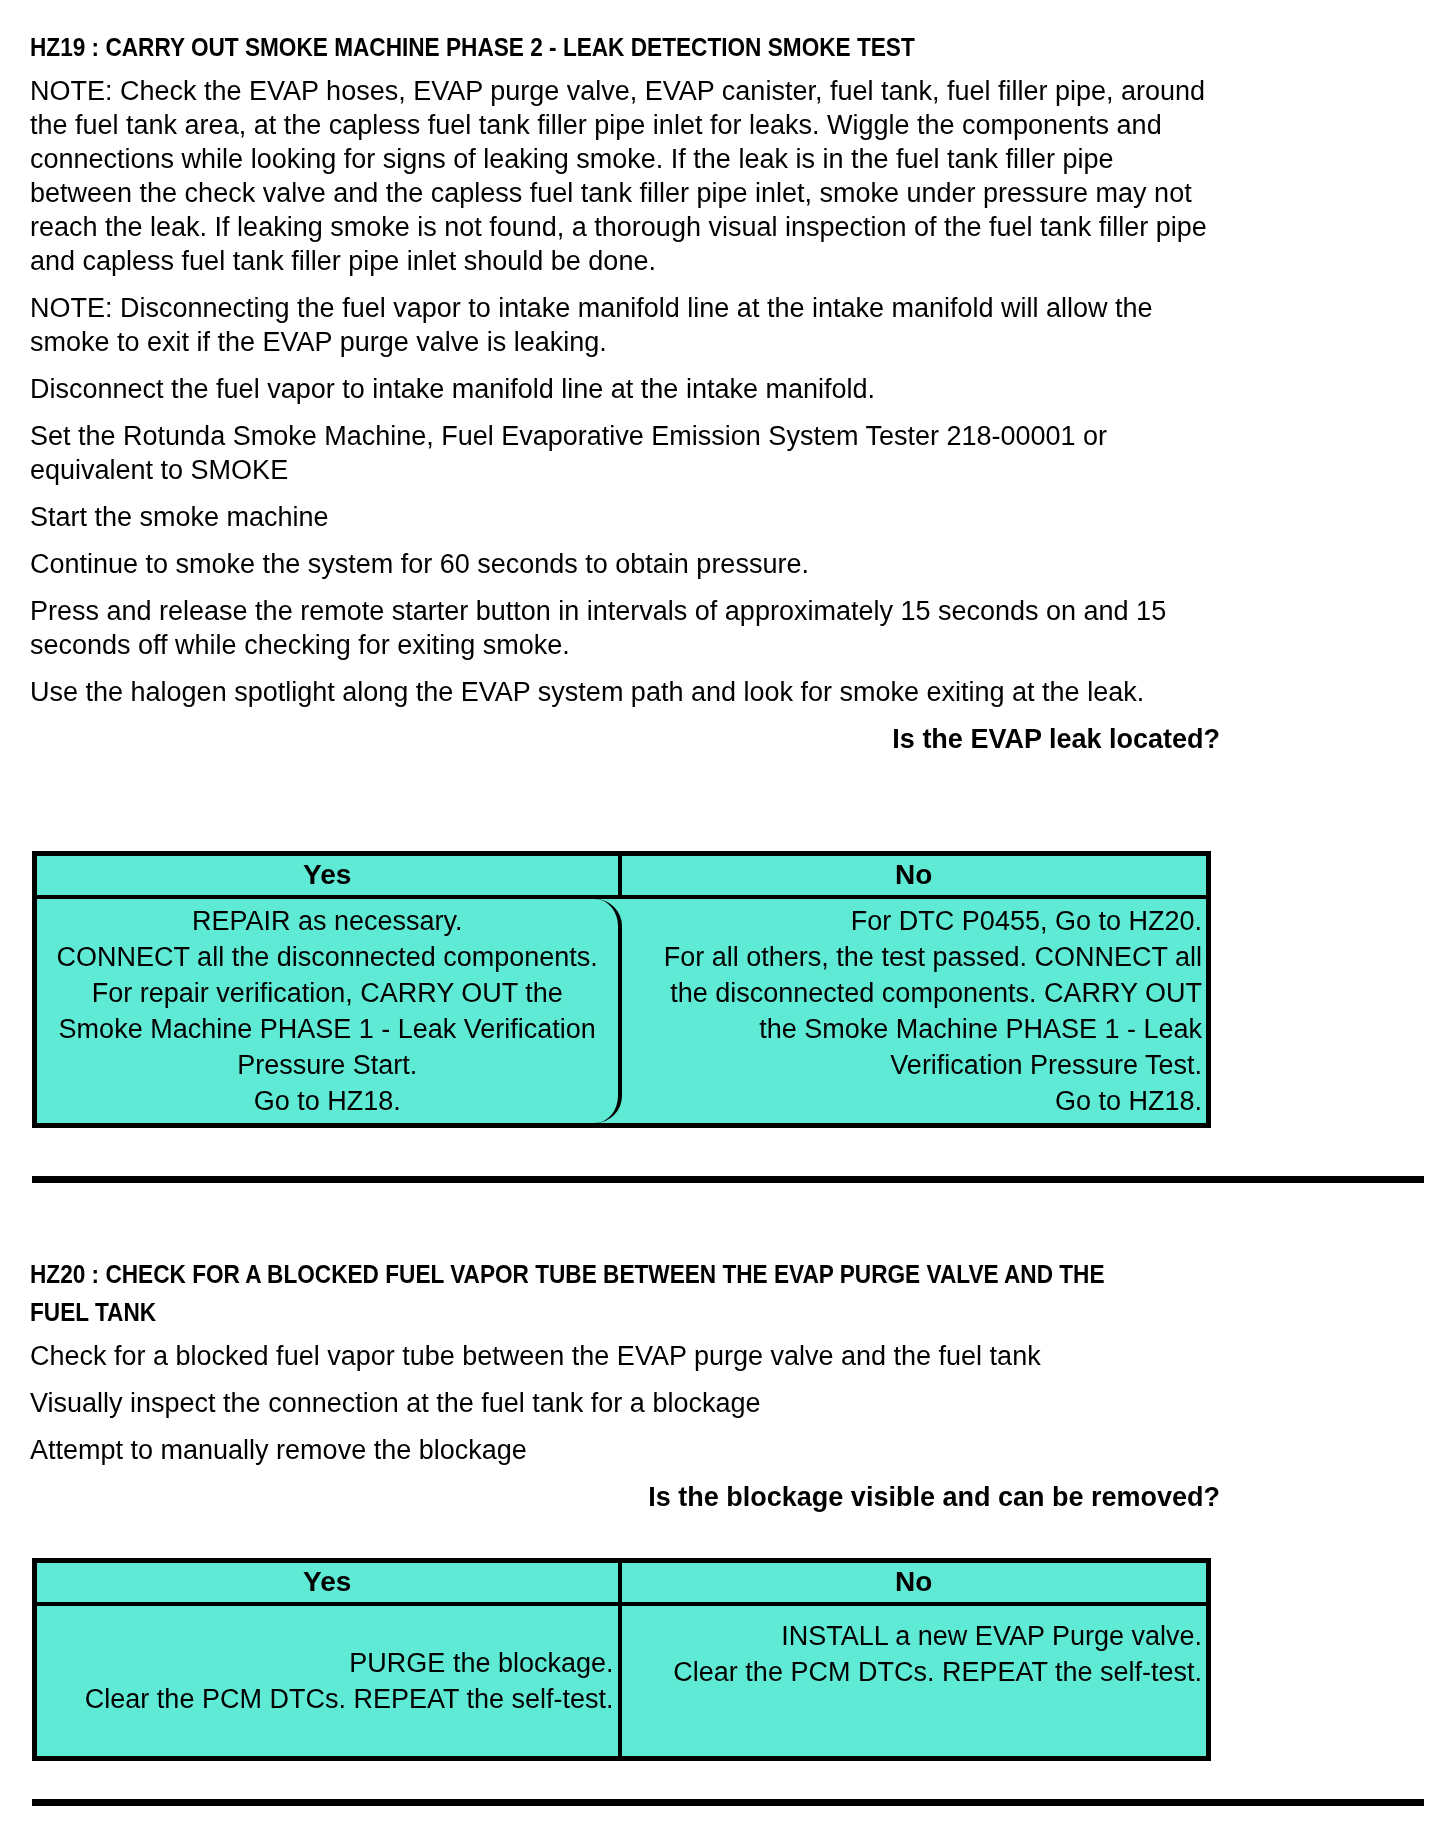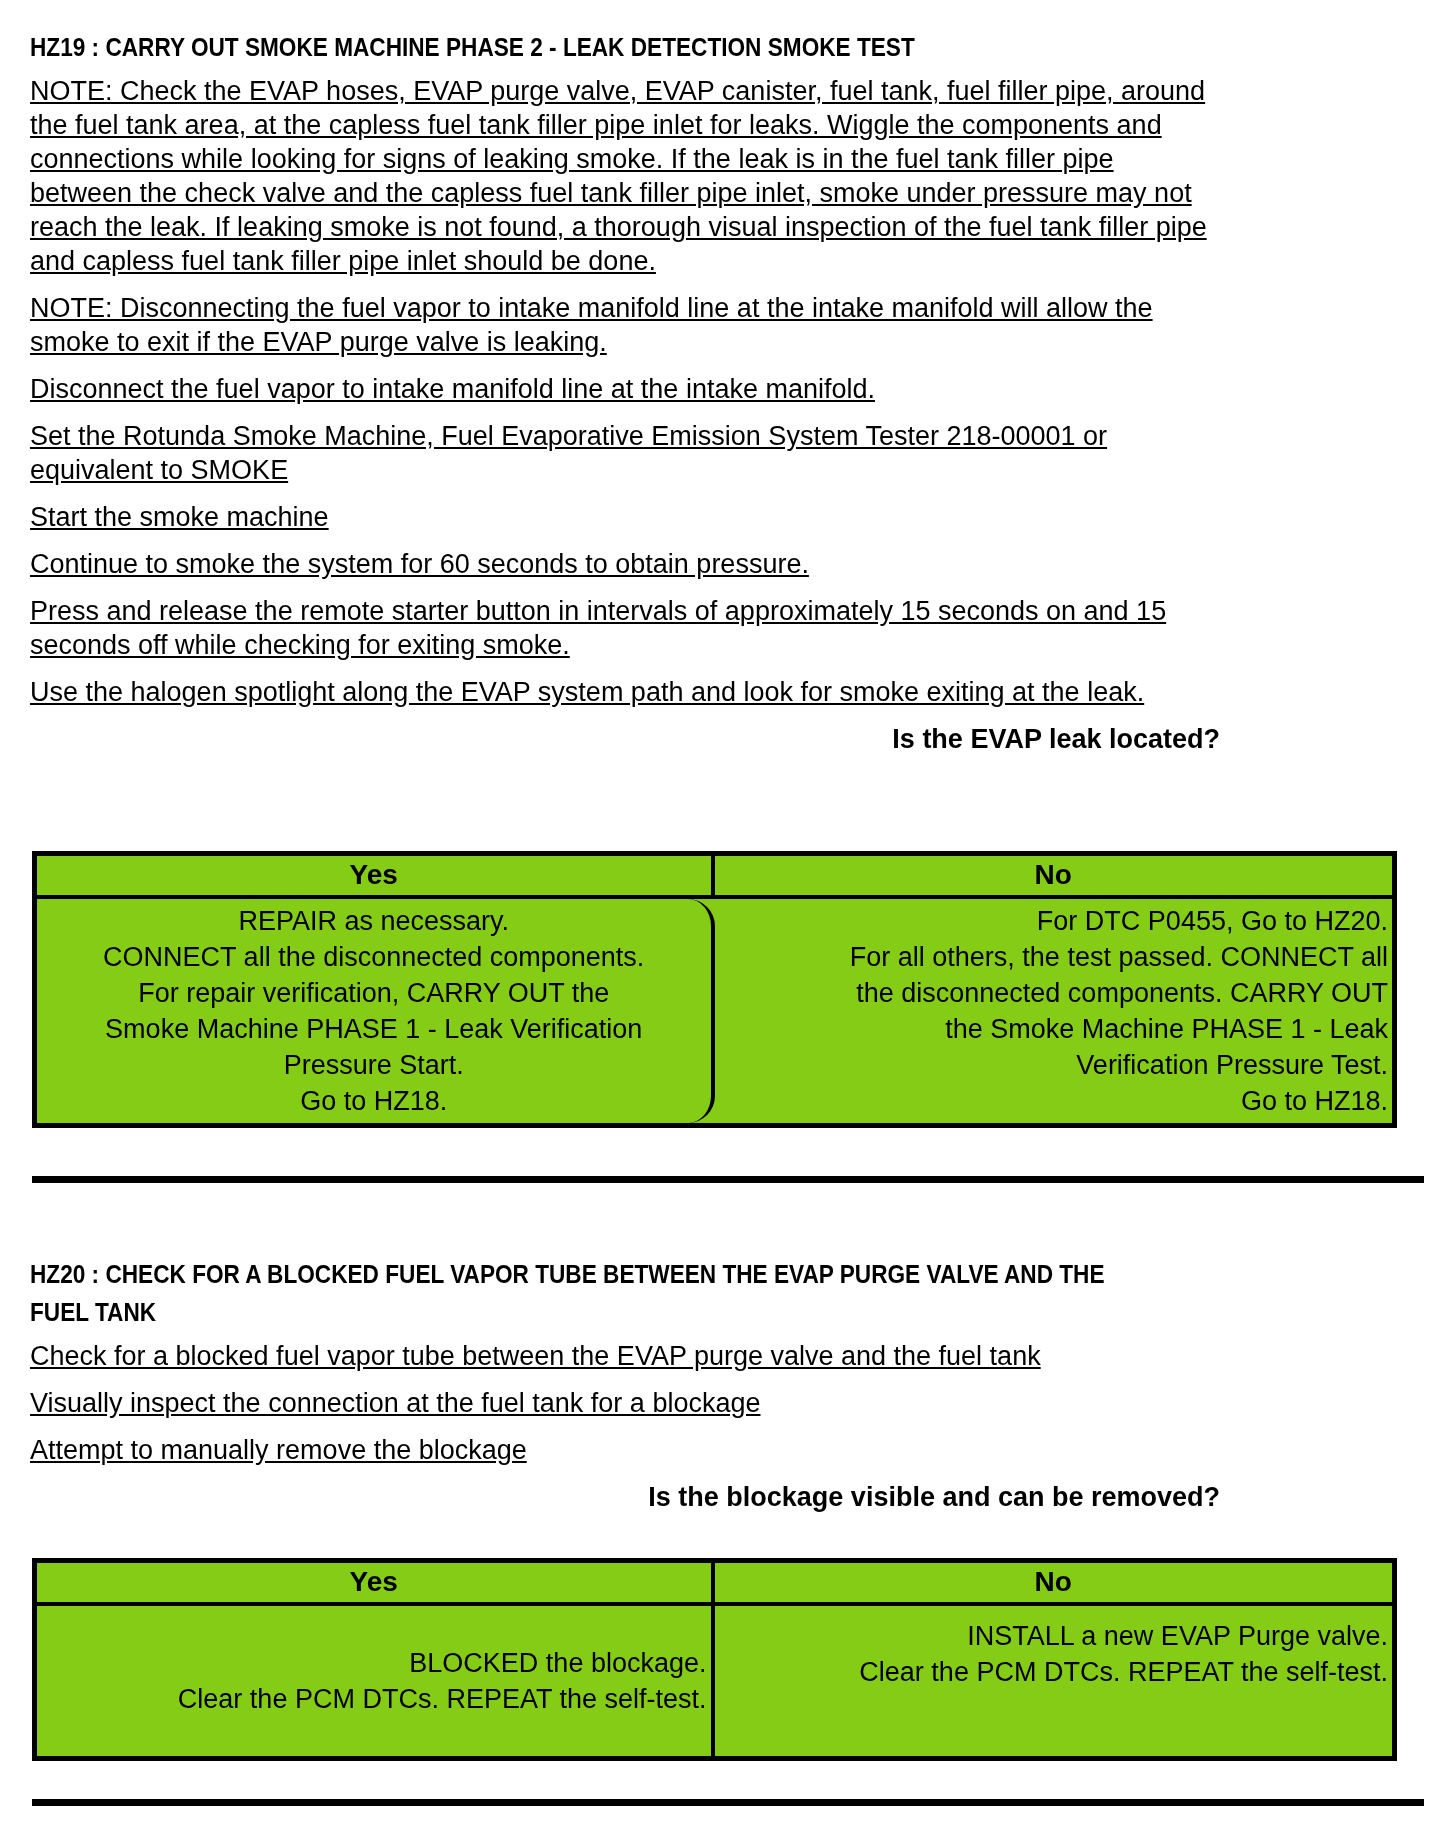--- a/index.html
+++ b/index.html
@@ -24,39 +24,38 @@
     transform: scaleX(0.87);
     transform-origin: 0 50%;
     white-space: nowrap;
   }
   .section-heading .hline2 { display: block; }
   .para {
     width: 1190px;
     font-size: 27px;
     line-height: 34px;
     margin: 0 0 13px 0;
-    text-decoration: underline;
   }
   .para-first { margin-top: 8px; }
   .question {
     width: 1190px;
     font-size: 27px;
     line-height: 34px;
     font-weight: bold;
     margin: 0;
     text-align: right;
   }
   .vtable {
     display: grid;
     grid-template-columns: 1fr 1fr;
-    width: 1365px;
+    width: 1179px;
     margin-left: 2px;
     border: 5px solid #000;
     box-sizing: border-box;
-    background: #84cc16;
+    background: #5eead4;
   }
   .mt-table1 { margin-top: 95px; }
   .mt-table2 { margin-top: 44px; }
   .vtable .th {
     font-weight: bold;
     font-size: 28px;
     line-height: 34px;
     text-align: center;
     padding: 2px 0 3px 0;
     border-bottom: 4px solid #000;
@@ -135,21 +134,21 @@
   <p class="para para-first">Check for a blocked fuel vapor tube between the EVAP purge valve and the fuel tank</p>
   <p class="para">Visually inspect the connection at the fuel tank for a blockage</p>
   <p class="para">Attempt to manually remove the blockage</p>
 
   <p class="question">Is the blockage visible and can be removed?</p>
 
   <div class="vtable mt-table2">
     <div class="th col1">Yes</div>
     <div class="th">No</div>
     <div class="td col1 left fixed vmid">
-      <div class="cell-line">BLOCKED the blockage.</div>
+      <div class="cell-line">PURGE the blockage.</div>
       <div class="cell-line">Clear the PCM DTCs. REPEAT the self-test.</div>
     </div>
     <div class="td left fixed vtop">
       <div class="cell-line">INSTALL a new EVAP Purge valve.</div>
       <div class="cell-line">Clear the PCM DTCs. REPEAT the self-test.</div>
     </div>
   </div>
 </div>
 
 <div class="rule rule-bottom"></div>

